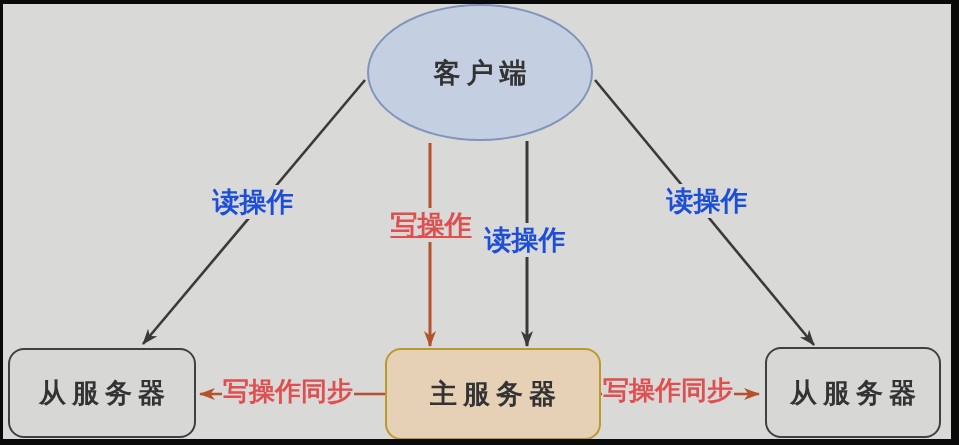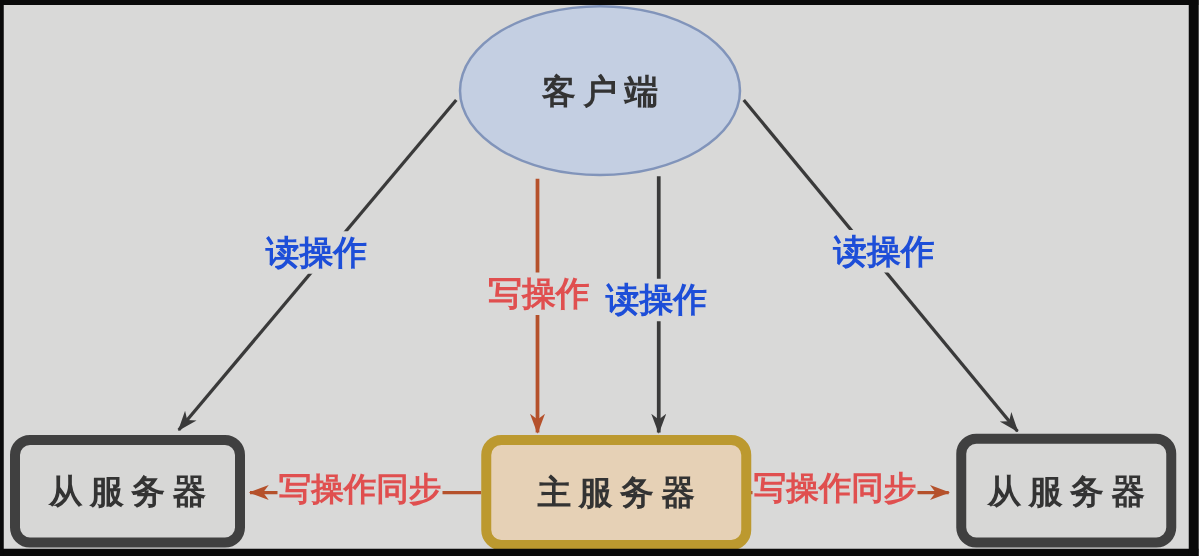--- a/index.html
+++ b/index.html
@@ -33,21 +33,21 @@
     z-index: 3;
   }
   .node-ellipse {
     left: 367px; top: 4px; width: 226px; height: 137px;
     background: #c4cfe2;
     border: 2px solid #8194ba;
     border-radius: 50%;
   }
   .node-rect {
     border-radius: 16px;
-    border: 8px solid #404040;
+    border: 2px solid #404040;
     background: #d7d7d6;
   }
   .node-slave-left  { left: 8px;   top: 348px; width: 188px; height: 90px; }
   .node-master      { left: 385px; top: 348px; width: 216px; height: 92px;
                       background: #e6d1b6; border-color: #bc992f; }
   .node-slave-right { left: 765px; top: 347px; width: 176px; height: 91px; }
 
   .edge-label {
     position: absolute;
     display: flex;
@@ -55,21 +55,21 @@
     justify-content: center;
     background: #d9d9d8;
     font-size: 27px;
     font-weight: 700;
     color: #1d4ed8;
     z-index: 2;
     white-space: nowrap;
   }
   .edge-label.red { color: #e04f4f; }
   .lbl-read-left   { left: 209px; top: 185px; width: 88px;  height: 34px; }
-  .lbl-write       { left: 387px; top: 218px; width: 88px;  height: 34px; }
+  .lbl-write       { left: 387px; top: 208px; width: 88px;  height: 34px; text-decoration: underline; }
   .lbl-read-center { left: 481px; top: 223px; width: 88px;  height: 34px; }
   .lbl-read-right  { left: 663px; top: 184px; width: 88px;  height: 34px; }
   .lbl-sync-left   { left: 222px; top: 376px; width: 132px; height: 30px; font-size: 26px; }
   .lbl-sync-right  { left: 602px; top: 375px; width: 132px; height: 30px; font-size: 26px; }
 </style>
 </head>
 <body>
 
 <div class="stage">
 

